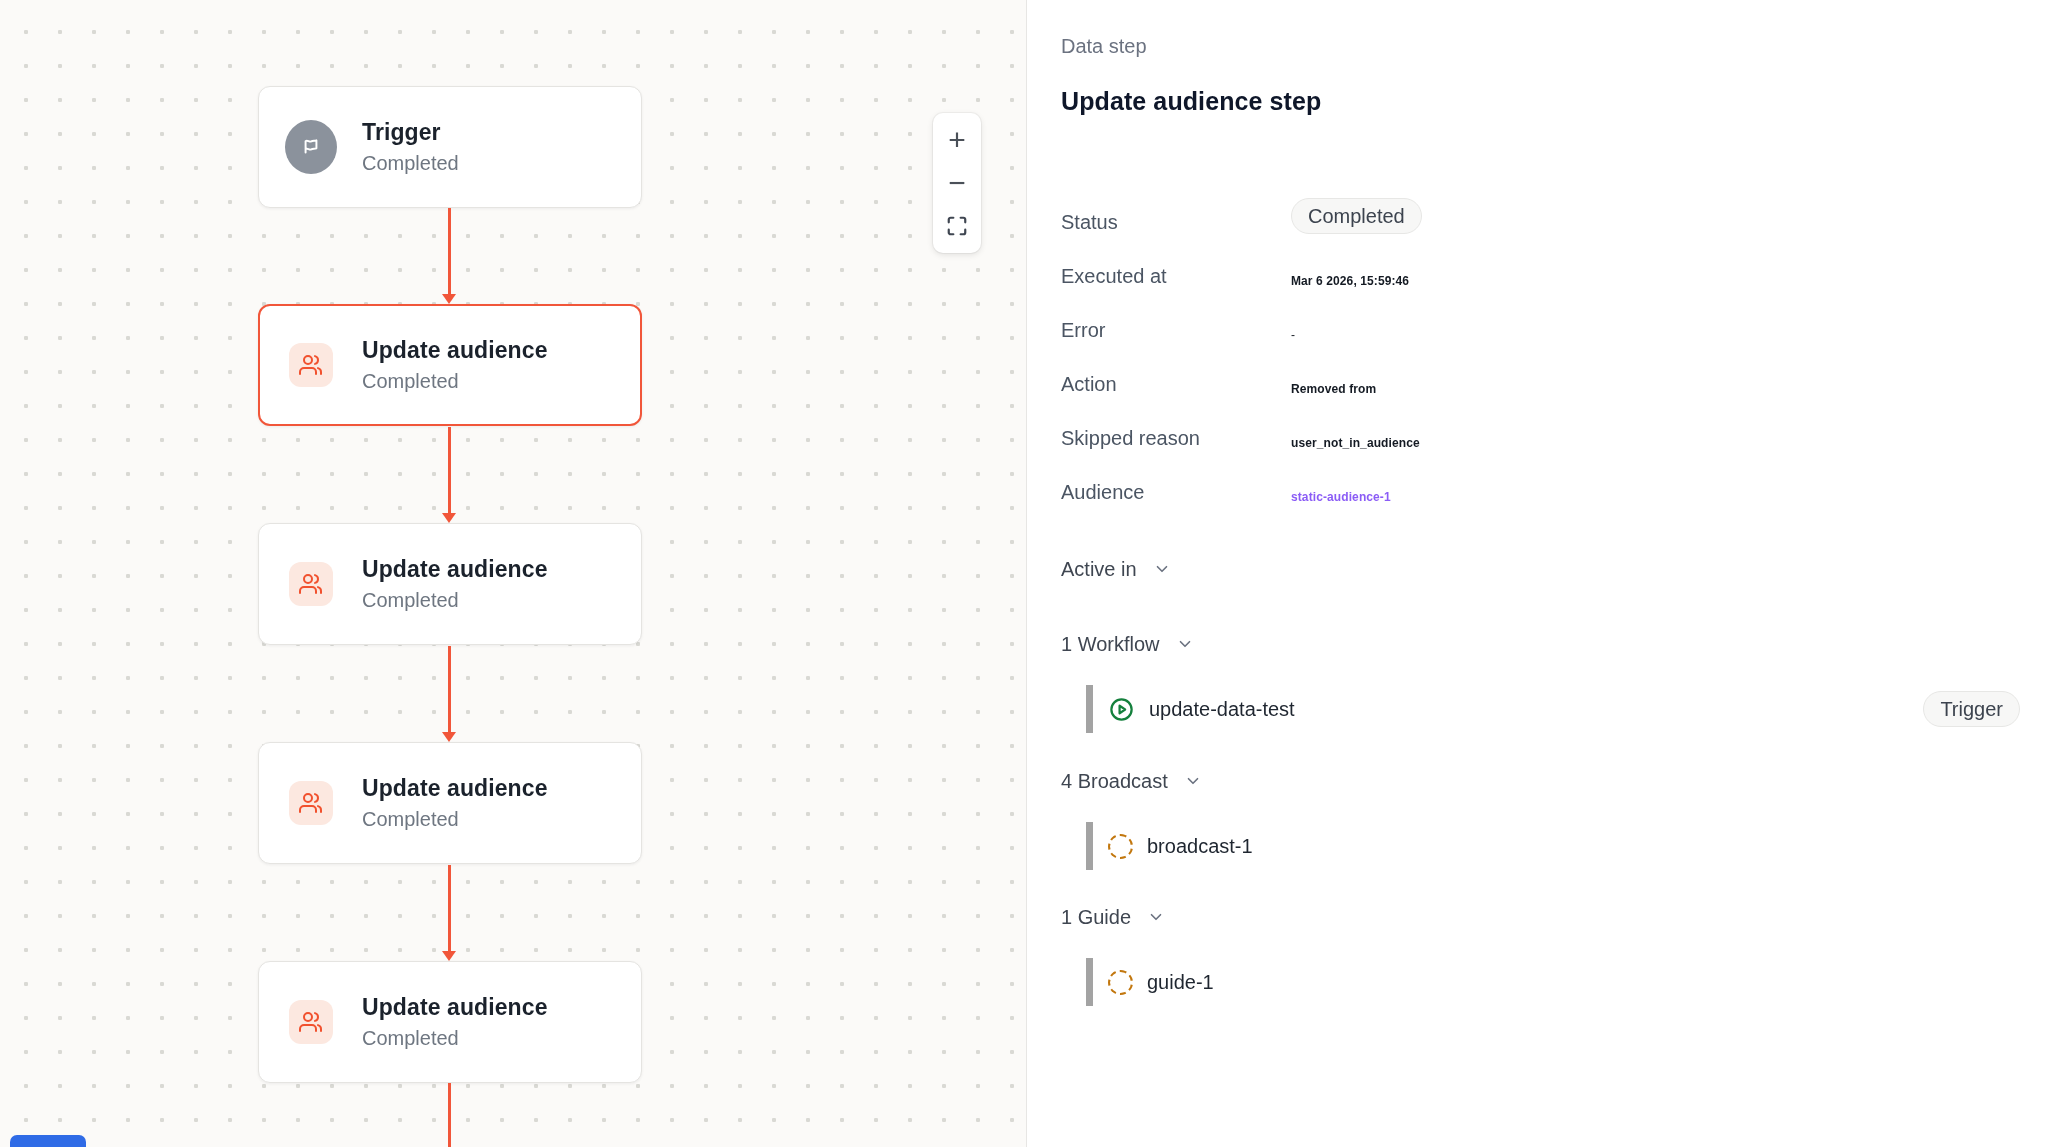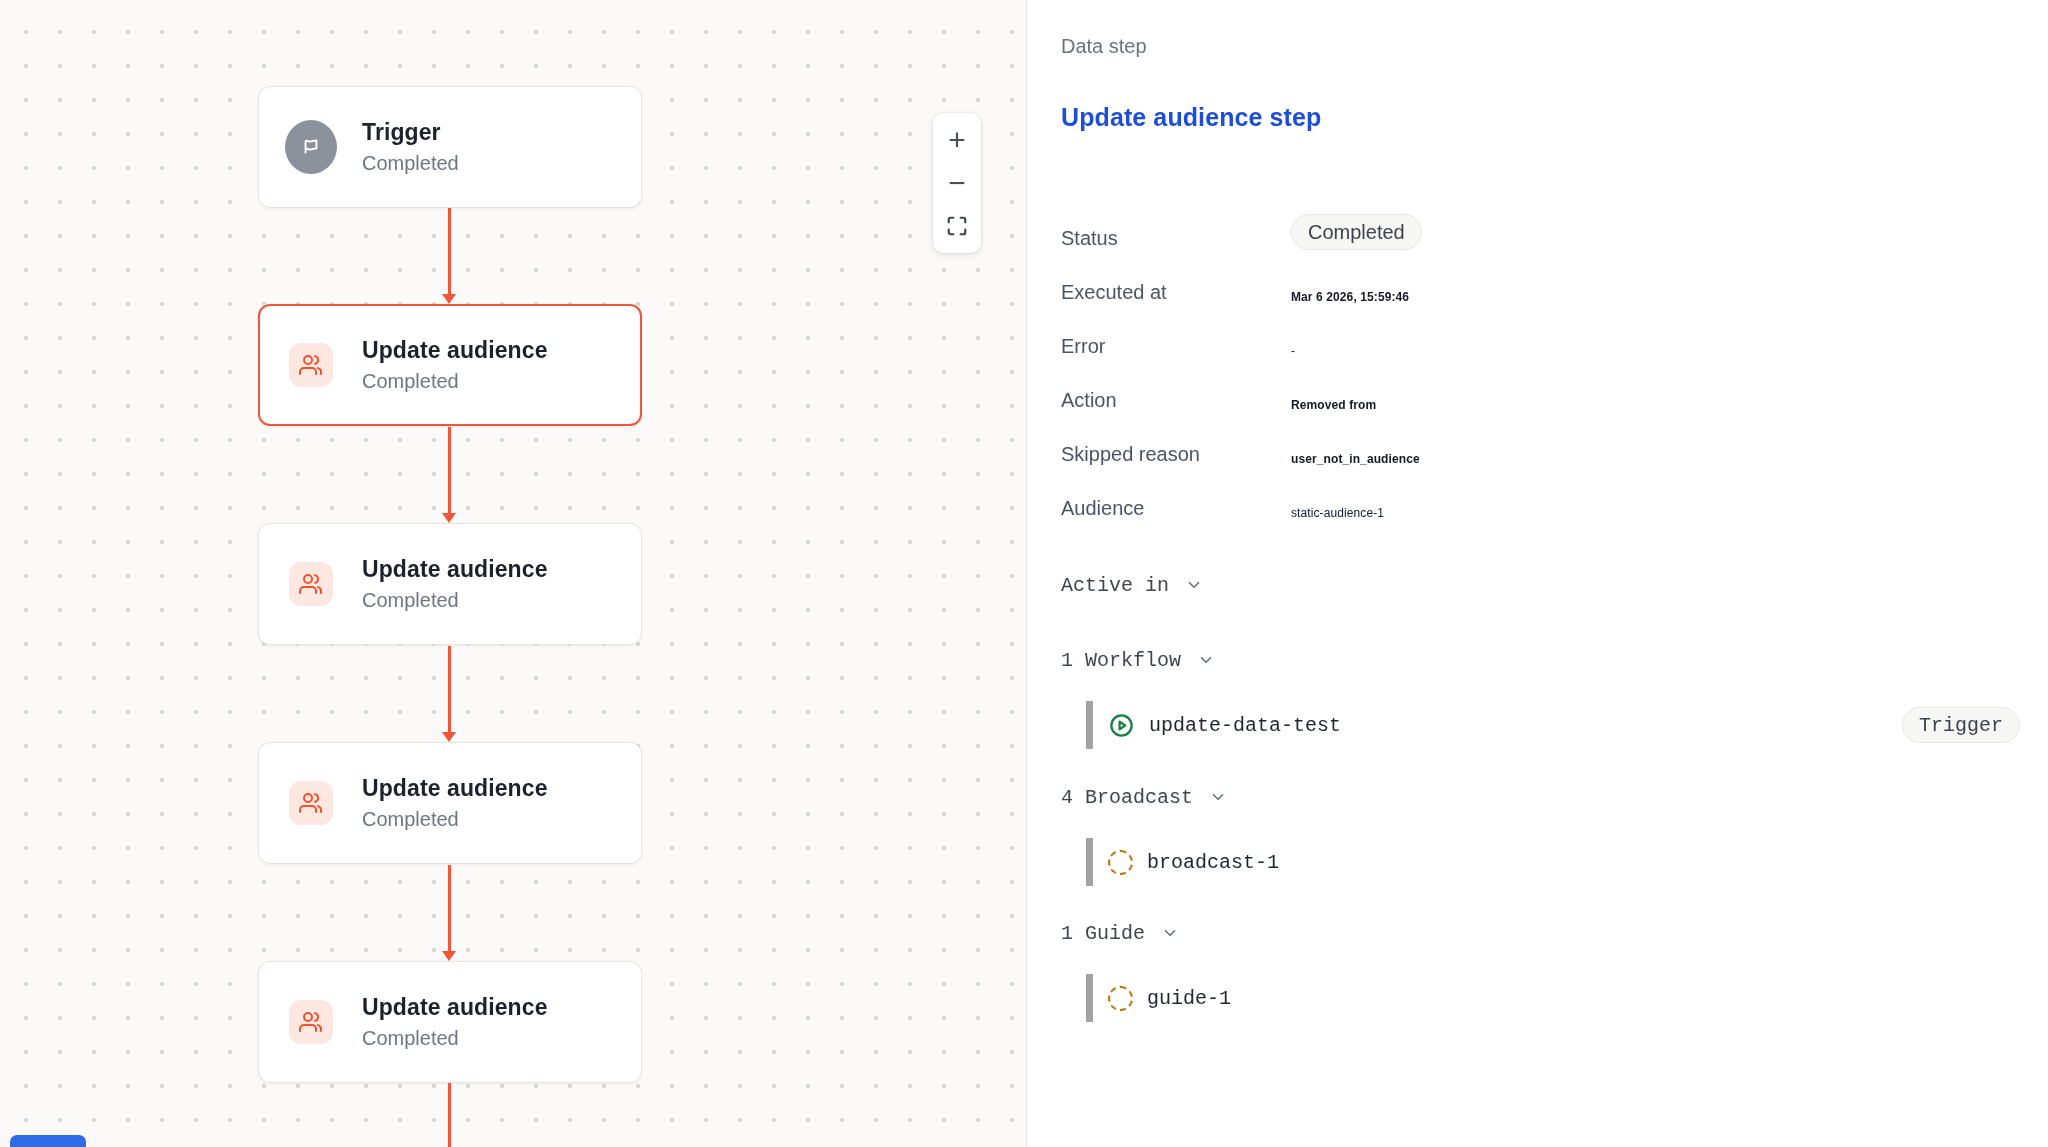--- a/index.html
+++ b/index.html
@@ -57,38 +57,38 @@
   .zbtn svg{display:block;}
 
   .peek{position:absolute;left:10px;bottom:0;width:76px;height:12px;background:#2f6be6;border-radius:7px 7px 0 0;}
 
   
   .panel{
     position:absolute;left:1027px;top:8px;width:1021px;height:1147px;box-sizing:border-box;
     background:#ffffff;padding:24px 28px 0 34px;
   }
   .eyebrow{font-size:20px;line-height:28px;color:#6b7280;}
-  .panel-title{margin:40px 0 0;font-size:25px;line-height:34px;font-weight:700;color:#1d4ed8;letter-spacing:.1px;}
+  .panel-title{margin:24px 0 0;font-size:25px;line-height:34px;font-weight:700;color:#0f172a;letter-spacing:.1px;}
 
   .fields{margin-top:80px;}
   .frow{display:flex;align-items:flex-end;height:36px;margin-bottom:18px;}
   .flabel{flex:0 0 230px;font-size:20px;color:#4b5563;}
   .fvalue{font-size:12px;color:#141a23;font-weight:700;letter-spacing:.1px;}
   .fvalue.plain{font-weight:400;}
   .pill{
     display:inline-flex;align-items:center;height:36px;padding:0 16px;box-sizing:border-box;
     background:#f7f7f6;border:1px solid #e7e7e5;border-radius:18px;
     font-size:20px;color:#3c434e;font-weight:400;
   }
-  .link{color:#0f172a;font-weight:400;cursor:pointer;}
+  .link{color:#8b5cf6;font-weight:700;cursor:pointer;}
 
   .sec-head{display:flex;align-items:center;gap:16px;height:30px;cursor:pointer;}
   .sec-label{font-size:20px;color:#3f4651;}
   .chev{color:#6b7280;display:flex;}
-  .active-in{margin-top:50px;font-family:Liberation Mono, monospace;}
+  .active-in{margin-top:50px;}
   .grp-workflow{margin-top:45px;}
   .grp-broadcast{margin-top:33px;}
   .grp-guide{margin-top:32px;}
   .item{
     margin-left:25px;margin-top:26px;border-left:7px solid #a3a3a3;padding-left:15px;
     height:48px;display:flex;align-items:center;gap:14px;cursor:pointer;
   }
   .item-name{font-size:20px;color:#1f2630;}
   .item .pill{margin-left:auto;}
   .play-ic{color:#15803d;display:flex;}

